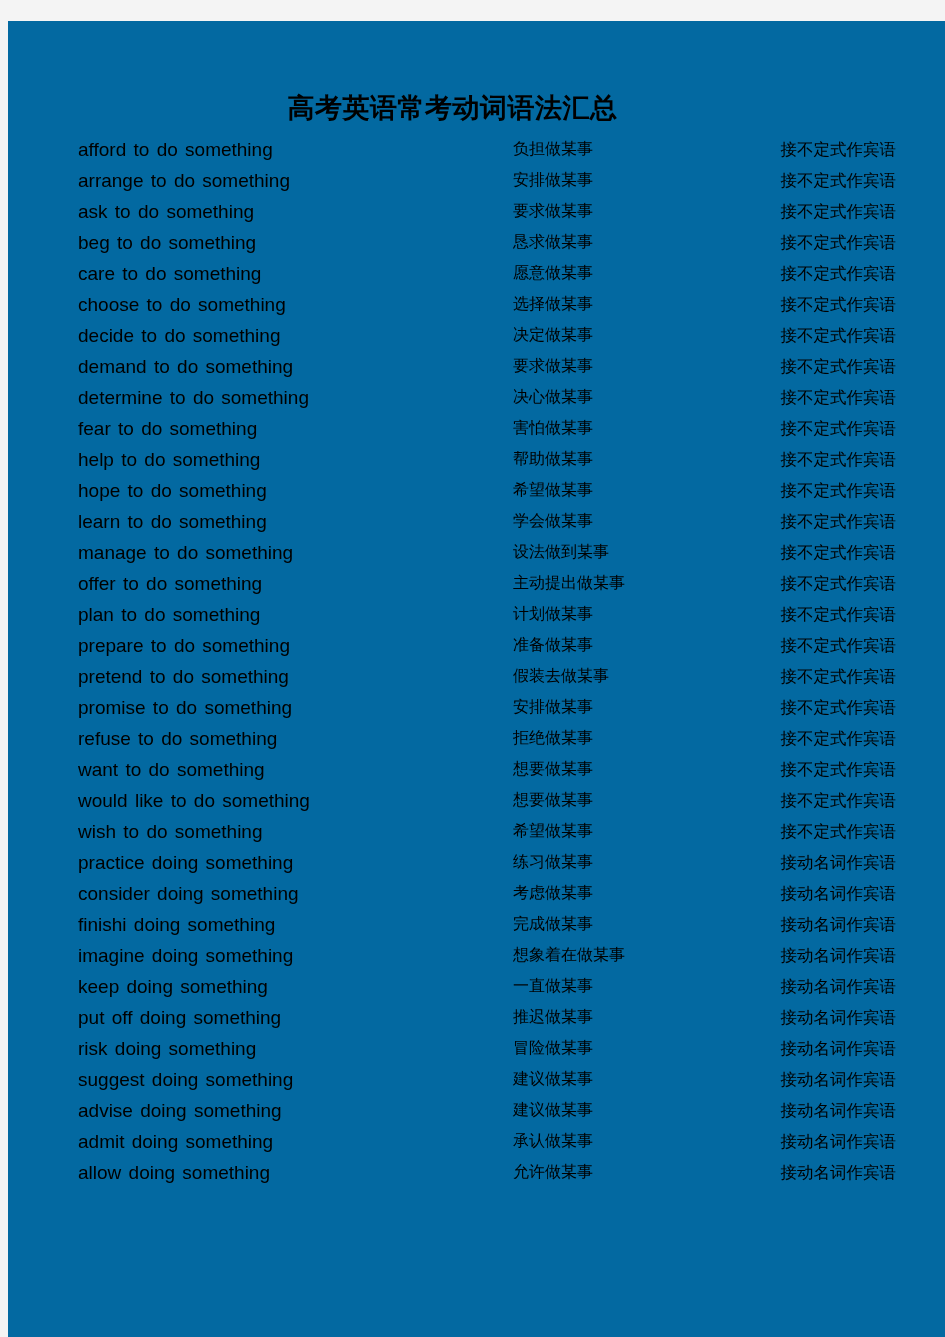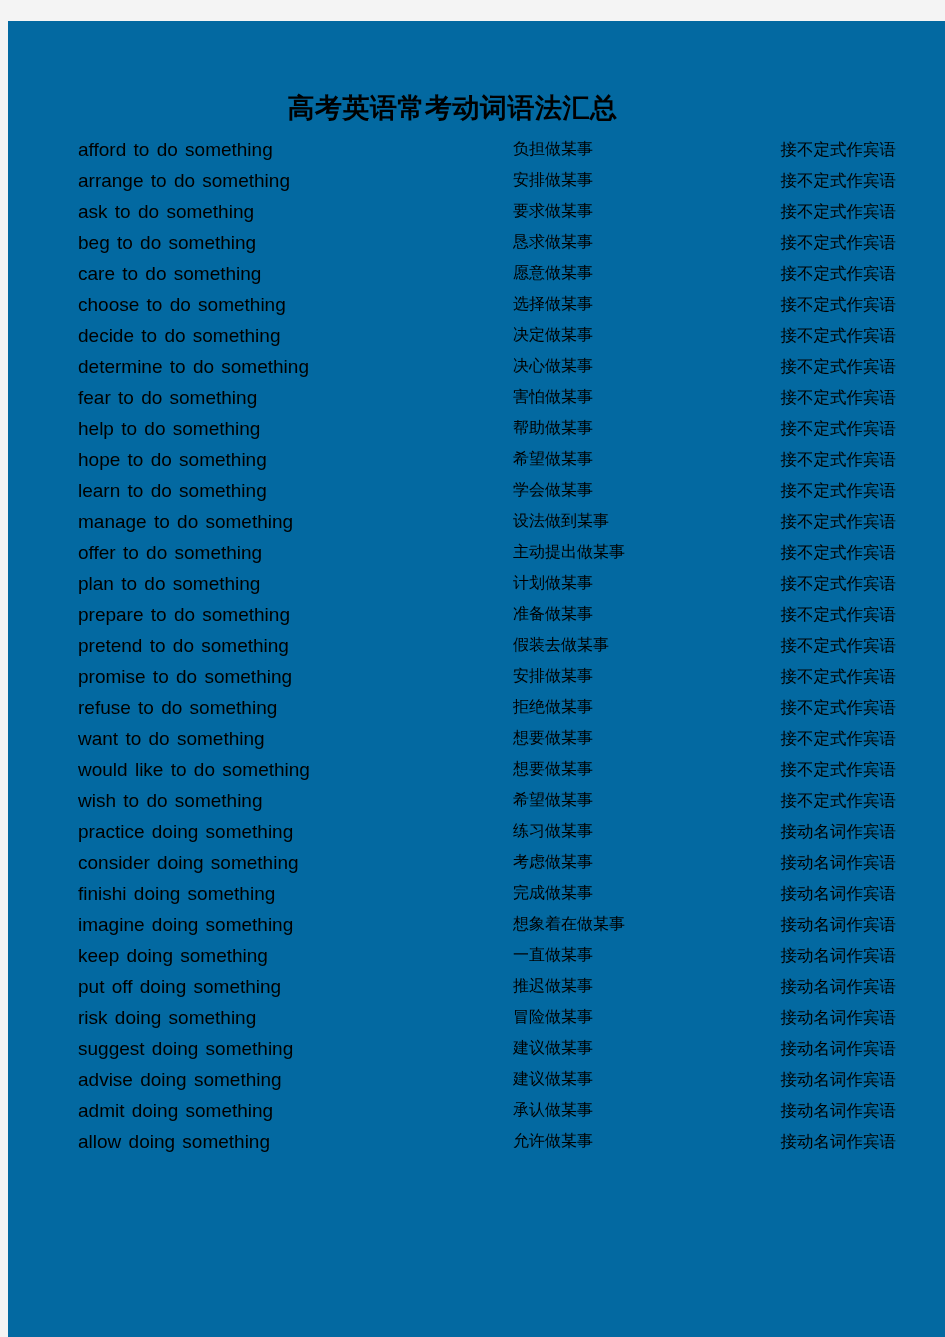--- a/index.html
+++ b/index.html
@@ -111,20 +111,25 @@
           <td class="col-en">choose to do something</td>
           <td class="col-cn">选择做某事</td>
           <td class="col-type">接不定式作宾语</td>
         </tr>
         <tr>
           <td class="col-en">decide to do something</td>
           <td class="col-cn">决定做某事</td>
           <td class="col-type">接不定式作宾语</td>
         </tr>
         <tr>
+          <td class="col-en">demand to do something</td>
+          <td class="col-cn">要求做某事</td>
+          <td class="col-type">接不定式作宾语</td>
+        </tr>
+        <tr>
           <td class="col-en">determine to do something</td>
           <td class="col-cn">决心做某事</td>
           <td class="col-type">接不定式作宾语</td>
         </tr>
         <tr>
           <td class="col-en">fear to do something</td>
           <td class="col-cn">害怕做某事</td>
           <td class="col-type">接不定式作宾语</td>
         </tr>
         <tr>

